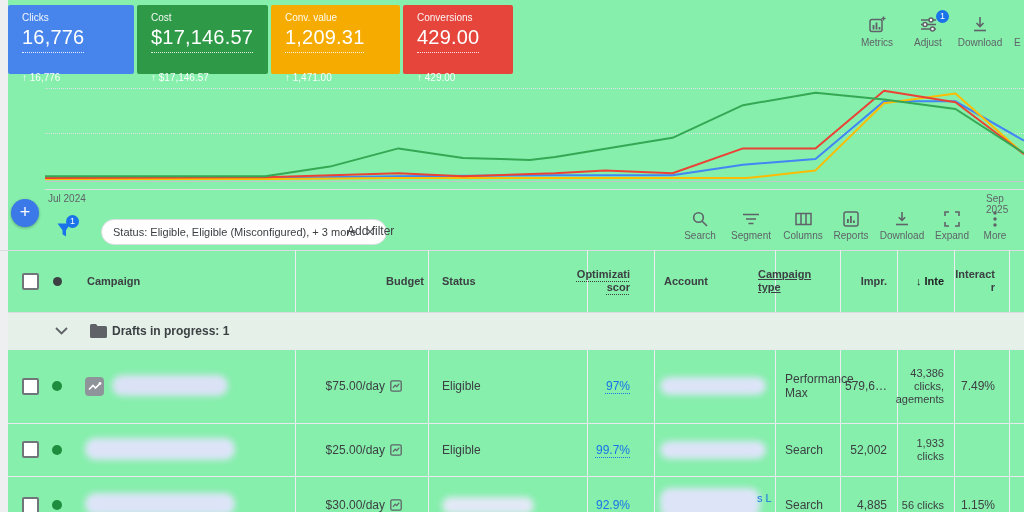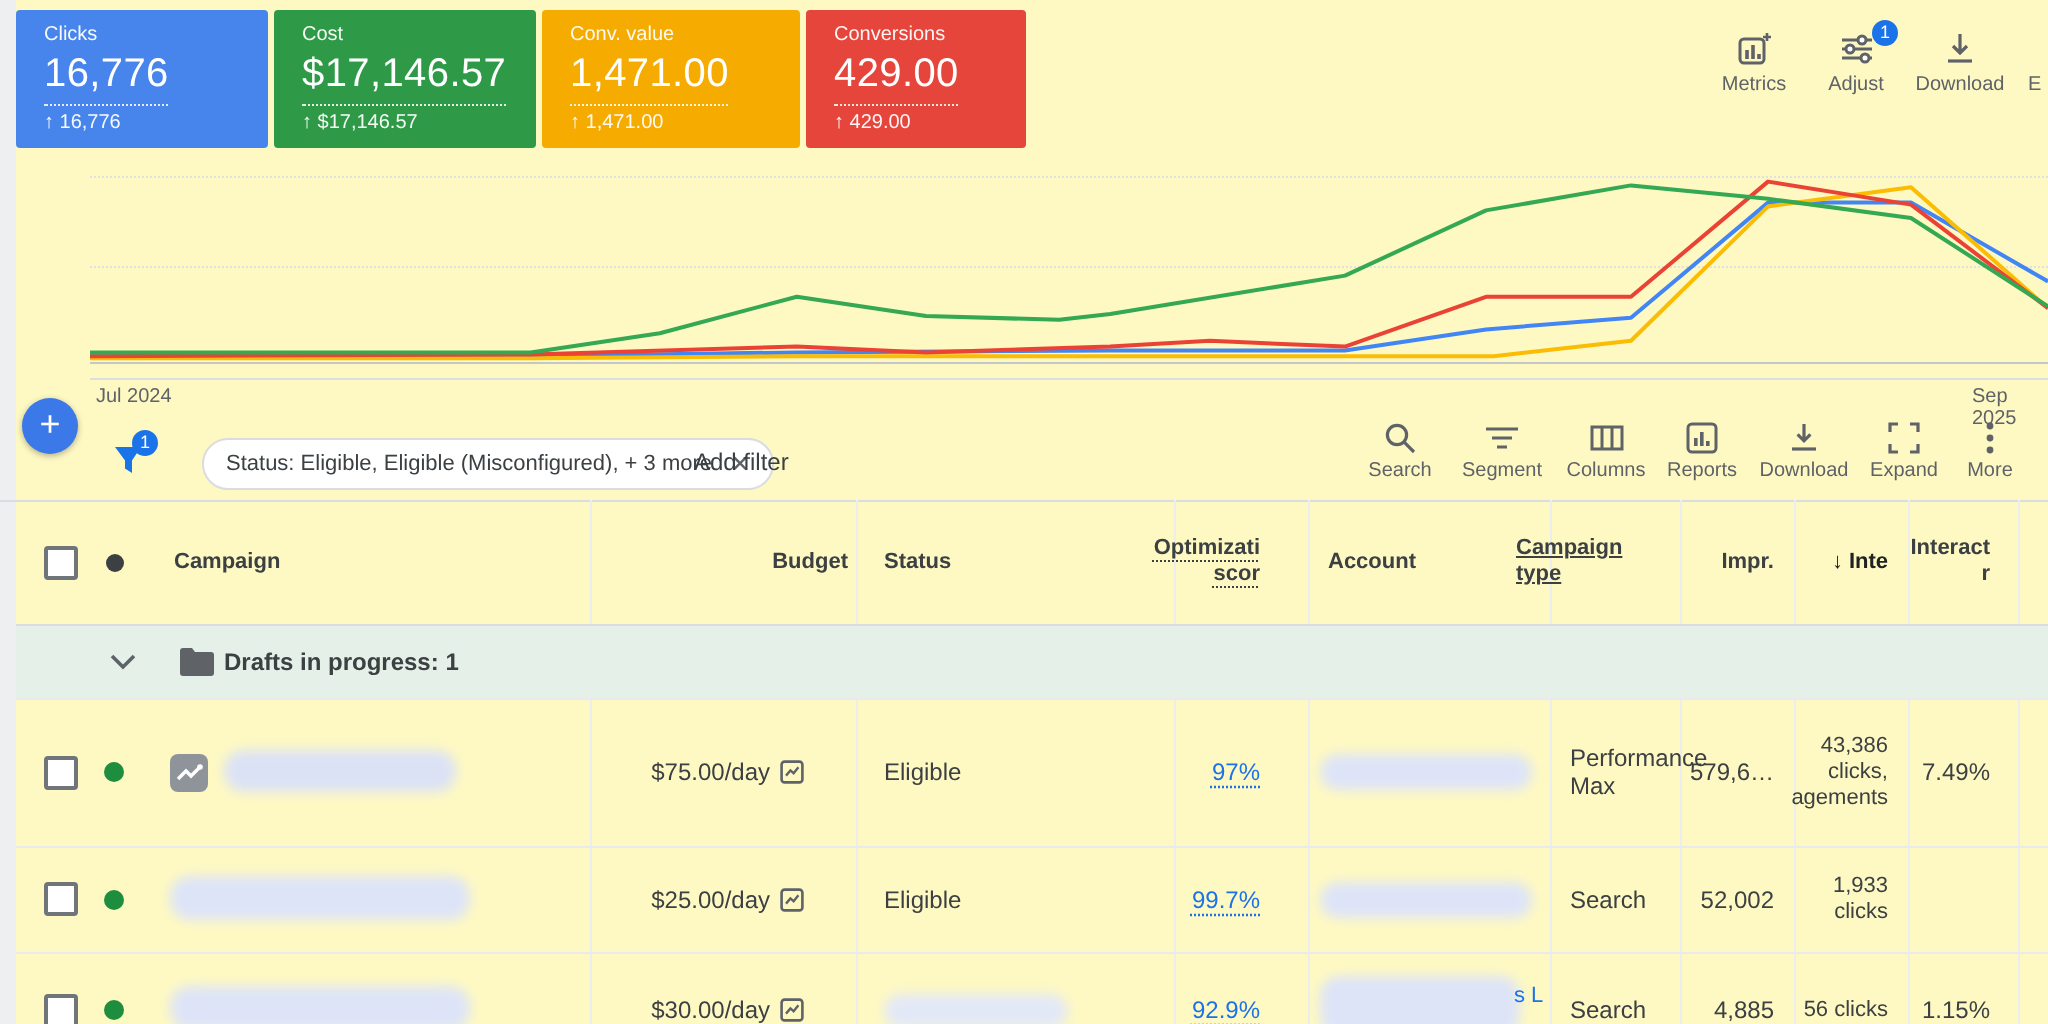--- a/index.html
+++ b/index.html
@@ -1,26 +1,26 @@
 <!DOCTYPE html>
 <html><head>
 <meta charset="utf-8">
 <style>
   html,body{margin:0;padding:0;background:#fff;}
-  .page{position:relative;width:1024px;height:512px;overflow:hidden;background:#fef9c3;
+  .page{position:relative;width:1024px;height:512px;overflow:hidden;background:#86efac;
         font-family:"Liberation Sans","DejaVu Sans",sans-serif;color:#3c4043;}
   .left-strip{position:absolute;left:0;top:0;width:8px;height:512px;background:#edeff1;}
 
   
   .card{position:absolute;top:5px;height:69px;border-radius:2px;color:#fff;
         padding:7px 0 0 14px;box-sizing:border-box;}
   .card .lbl{font-size:10px;opacity:.95;}
   .card .val{font-size:20px;margin-top:3px;display:inline-block;
              border-bottom:1px dotted rgba(255,255,255,.85);padding-bottom:3px;letter-spacing:.2px;}
-  .card .delta{font-size:10px;margin-top:3px;opacity:.95;}
+  .card .delta{font-size:10px;margin-top:19px;opacity:.95;}
   .card1{left:8px;width:126px;} .card2{left:137px;width:131px;}
   .card3{left:271px;width:129px;} .card4{left:403px;width:110px;}
 
   
   .action{position:absolute;top:16px;width:56px;text-align:center;color:#5f6368;}
   .action svg{display:block;margin:0 auto;}
   .action .lb{font-size:10px;margin-top:4px;}
   .badge{position:absolute;width:13px;height:13px;border-radius:50%;background:#1a73e8;color:#fff;
          font-size:9px;line-height:13px;text-align:center;}
 
@@ -73,21 +73,21 @@
     <div class="val">16,776</div>
     <div class="delta">↑ 16,776</div>
   </div>
   <div class="card card2" style="background: rgb(46, 154, 71);">
     <div class="lbl">Cost</div>
     <div class="val">$17,146.57</div>
     <div class="delta">↑ $17,146.57</div>
   </div>
   <div class="card card3" style="background: rgb(246, 171, 0);">
     <div class="lbl">Conv. value</div>
-    <div class="val">1,471.00</div>
+    <div class="val">1,209.31</div>
     <div class="delta">↑ 1,471.00</div>
   </div>
   <div class="card card4" style="background: rgb(229, 69, 59);">
     <div class="lbl">Conversions</div>
     <div class="val">429.00</div>
     <div class="delta">↑ 429.00</div>
   </div>
 
   <div class="action" style="left:849px;">
     <svg width="17" height="17" viewBox="0 0 17 17">

